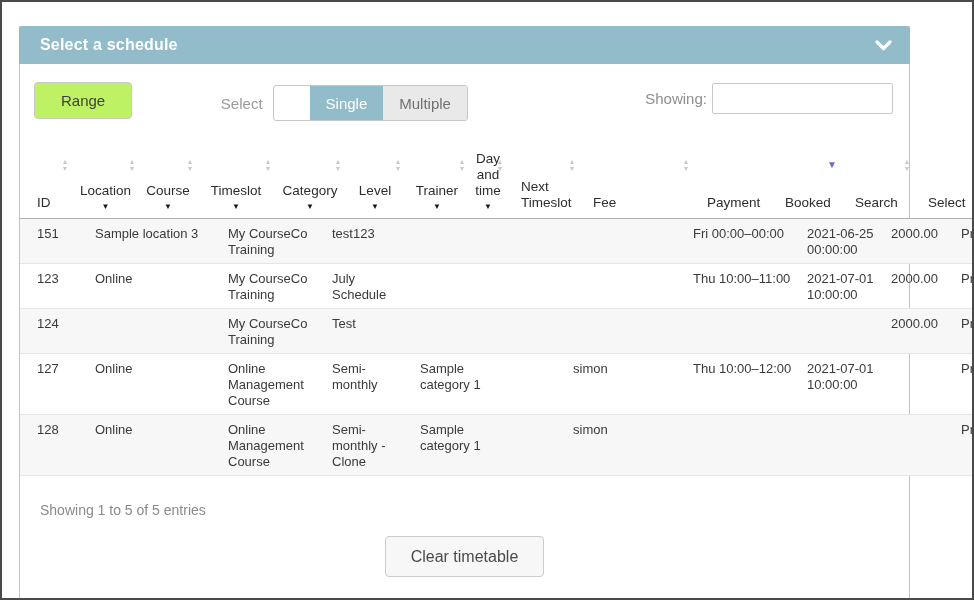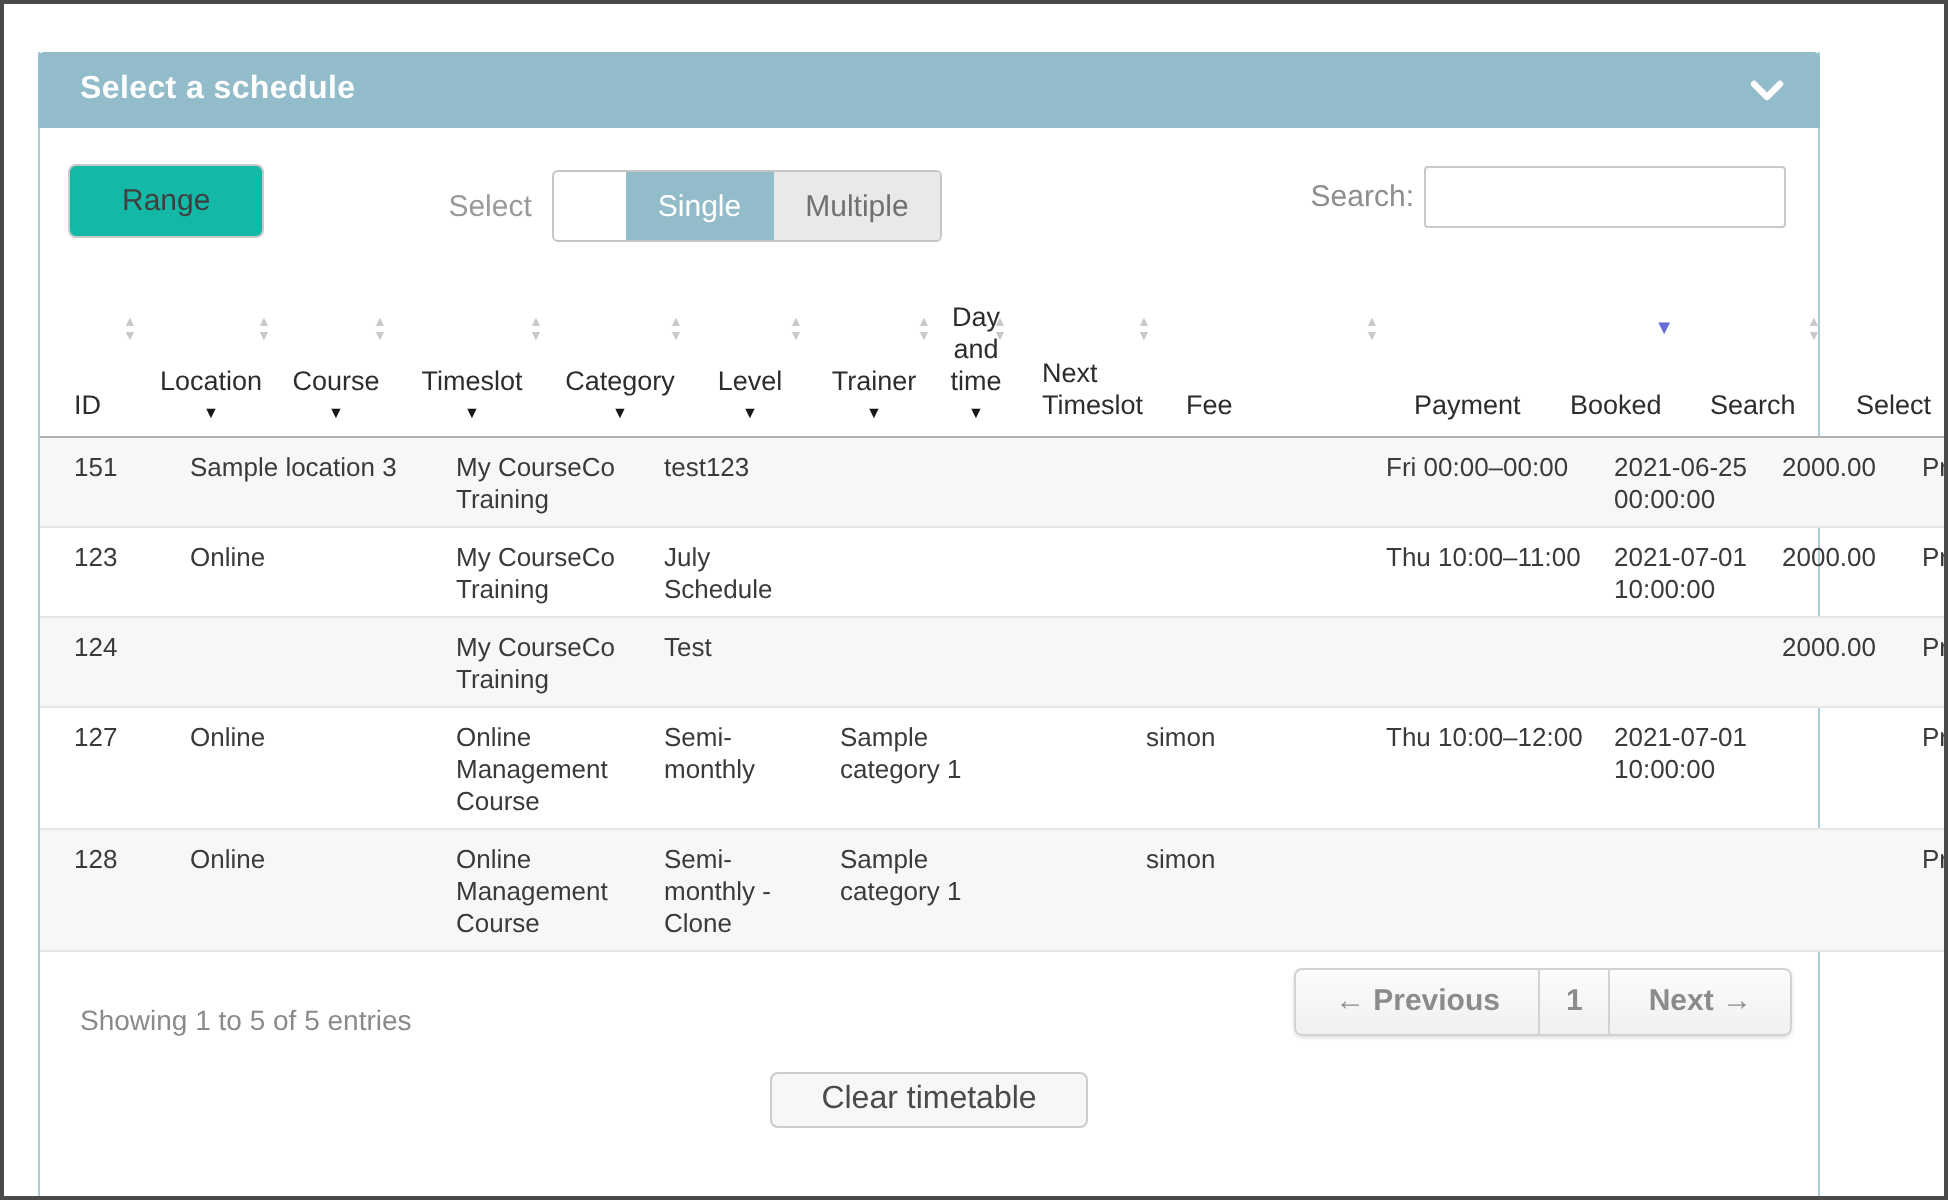--- a/index.html
+++ b/index.html
@@ -6,21 +6,21 @@
   .window{width:974px;height:600px;border:2px solid #4a4a4a;background:#fff;box-sizing:border-box;
           font-family:"Liberation Sans",sans-serif;position:relative;overflow:hidden;}
   .panel{position:absolute;left:17px;top:24px;width:891px;height:588px;background:#fff;
          border-left:1px solid #aecbd6;border-right:1px solid #aecbd6;box-sizing:border-box;}
   .panel-hd{height:38px;margin:0 -1px;background:#92bcca;border-radius:3px 3px 0 0;
             display:flex;align-items:center;color:#fff;cursor:pointer;}
   .panel-title{font-size:16px;font-weight:bold;padding-left:21px;letter-spacing:.2px;}
   .chev{margin-left:auto;margin-right:18px;display:block;}
   
   .toolbar{height:67px;box-sizing:border-box;padding:18px 16px 0 14px;display:flex;align-items:flex-start;}
-  .btn-range{height:37px;padding:0 26px;font-size:15px;color:#3f3f3f;background:#14b8a6;
+  .btn-range{height:37px;padding:0 26px;font-size:15px;color:#3f3f3f;background:#bef264;
              border:1px solid #c9c9c9;border-radius:4px;font-family:inherit;cursor:pointer;}
   .mode{margin:3px auto 0;display:flex;align-items:center;}
   .mode-label{color:#9a9a9a;font-size:15px;margin-right:10px;}
   .toggle{display:flex;border:1px solid #c6c6c6;border-radius:3px;overflow:hidden;height:36px;box-sizing:border-box;padding-left:36px;}
   .toggle button{border:none;height:100%;font-size:15px;padding:0 16px;background:#e9e9e9;color:#707070;
                  font-family:inherit;cursor:pointer;}
   .toggle button.active{background:#92bcca;color:#fff;}
   .search{margin-left:auto;display:flex;align-items:center;margin-top:1px;}
   .search label{color:#8e8e8e;font-size:15px;margin-right:5px;}
   .search input{width:181px;height:31px;box-sizing:border-box;border:1px solid #c9c9c9;border-radius:2px;
@@ -54,21 +54,21 @@
   
   .info-row{position:relative;height:46px;}
   .showing{position:absolute;left:20px;top:26px;font-size:14px;color:#8a8a8a;}
   .pagination{position:absolute;right:13px;top:8px;display:flex;border:1px solid #d2d2d2;border-radius:4px;
               overflow:hidden;background:linear-gradient(#fcfcfc,#f0f0f0);box-shadow:0 1px 2px rgba(0,0,0,.12);}
   .pagination a{display:block;line-height:32px;padding:0 19px;font-size:15px;font-weight:bold;color:#8b8b8b;
                 text-decoration:none;cursor:pointer;}
   .pagination a+a{border-left:1px solid #d2d2d2;}
   .pagination a.pg-num{padding:0 13px;}
   .actions{margin-top:14px;display:flex;justify-content:center;gap:14px;}
-  .btn-clear{height:28px;padding:0 25px;font-size:16px;color:#4a4a4a;background:#f7f7f7;
+  .btn-clear{height:41px;padding:0 25px;font-size:16px;color:#4a4a4a;background:#f7f7f7;
              border:1px solid #ccc;border-radius:4px;font-family:inherit;cursor:pointer;}
   .btn-show{height:41px;padding:0 25px;font-size:16px;color:#fff;background:#92bcca;
             border:1px solid #8ab5c4;border-radius:4px;font-family:inherit;cursor:pointer;}
 </style>
 </head>
 <body>
 
 <div class="window">
   <div class="panel">
 
@@ -82,21 +82,21 @@
     <div class="toolbar">
       <button class="btn-range">Range</button>
       <div class="mode">
         <span class="mode-label">Select</span>
         <div class="toggle">
           <button class="active">Single</button>
           <button>Multiple</button>
         </div>
       </div>
       <div class="search">
-        <label>Search:</label>
+        <label>Showing:</label>
         <input type="text" value="" style="">
       </div>
     </div>
 
     <div class="table-area">
       <table class="head-table">
         <thead>
             <tr id="head-row">
               <th class="hc0">
                 <span class="sorticon">
@@ -265,25 +265,20 @@
               <td class="bc8"></td>
               <td class="bc9"></td>
               <td class="bc10">PrePay</td>
             </tr>
           </tbody>
       </table>
     </div>
 
     <div class="info-row">
       <span class="showing">Showing 1 to 5 of 5 entries</span>
-      <div class="pagination">
-        <a>← Previous</a>
-        <a class="pg-num">1</a>
-        <a>Next →</a>
-      </div>
     </div>
 
     <div class="actions">
       <button class="btn-clear">Clear timetable</button>
     </div>
 
   </div>
 </div>
 
 </body></html>

